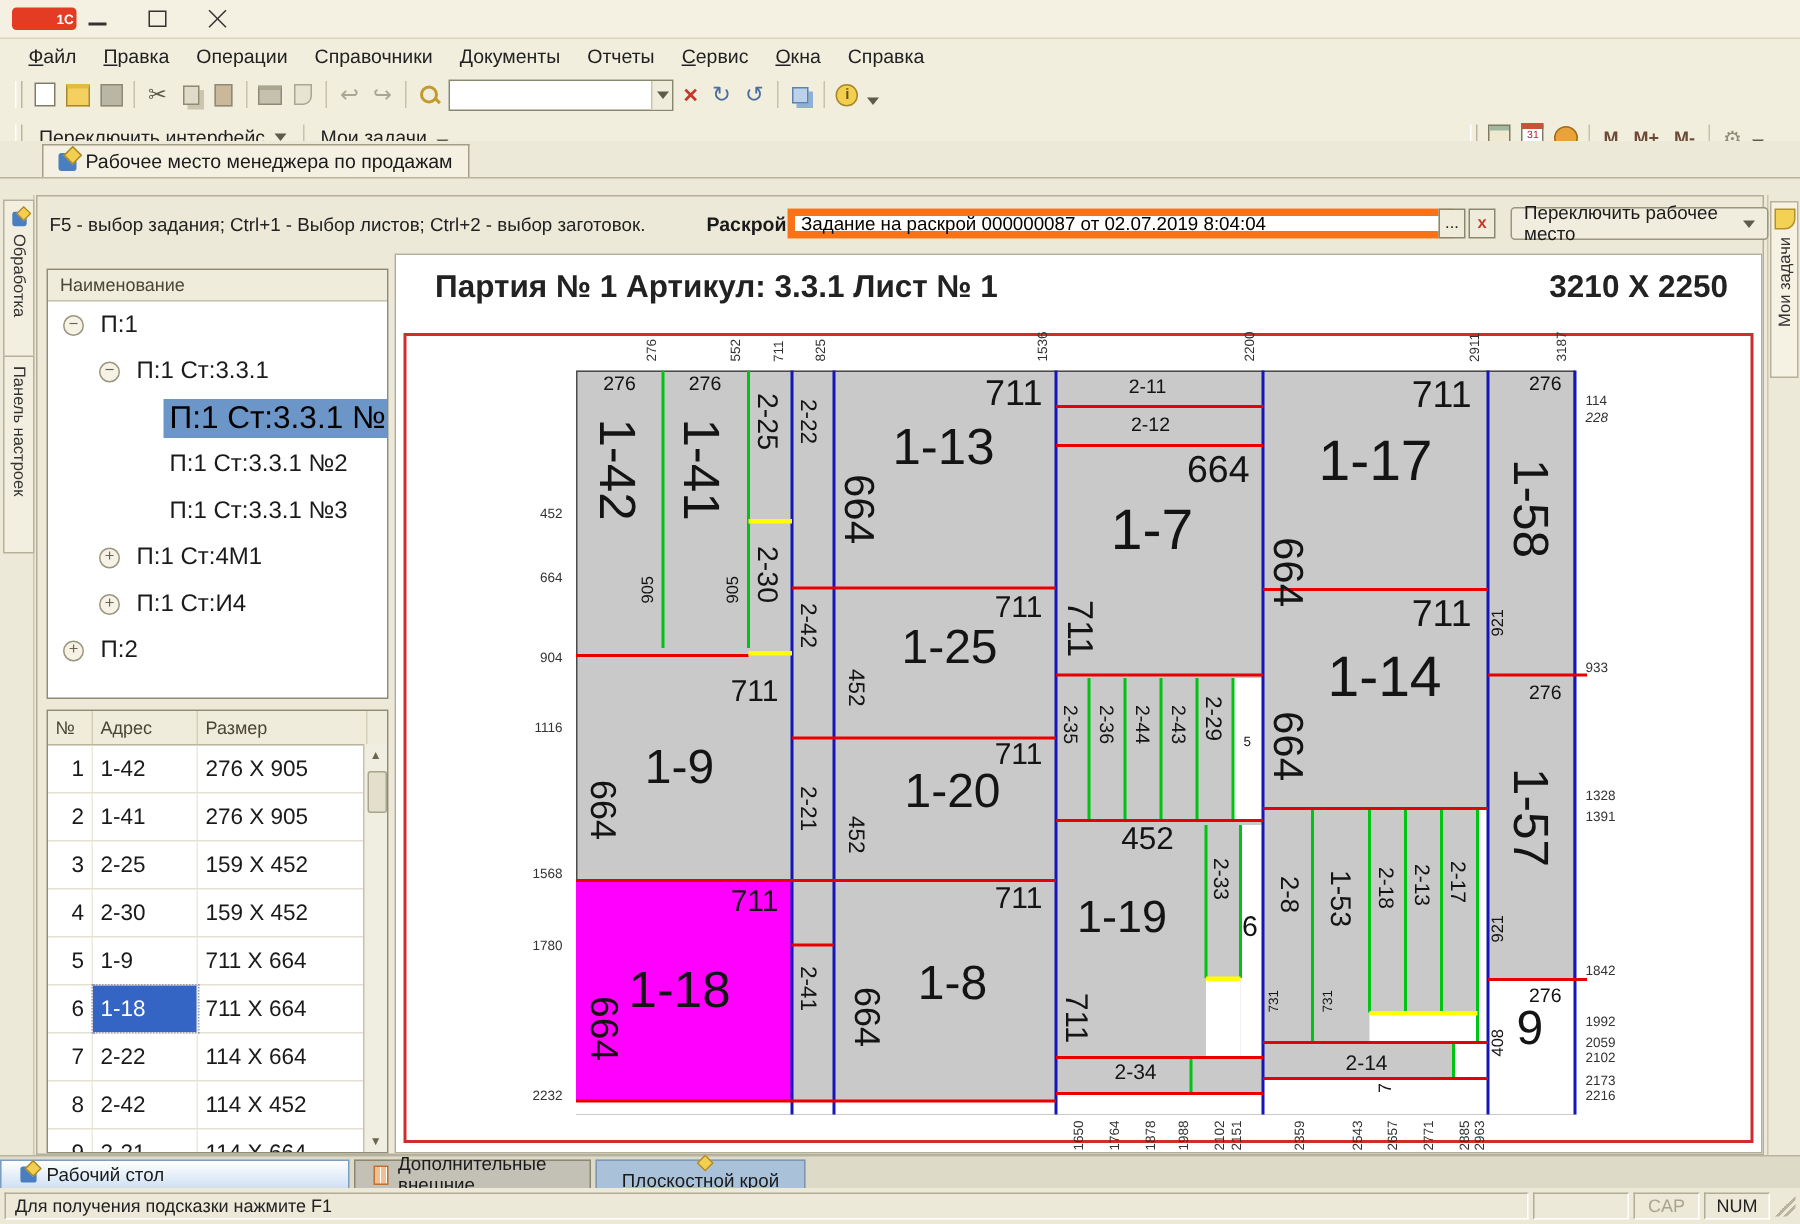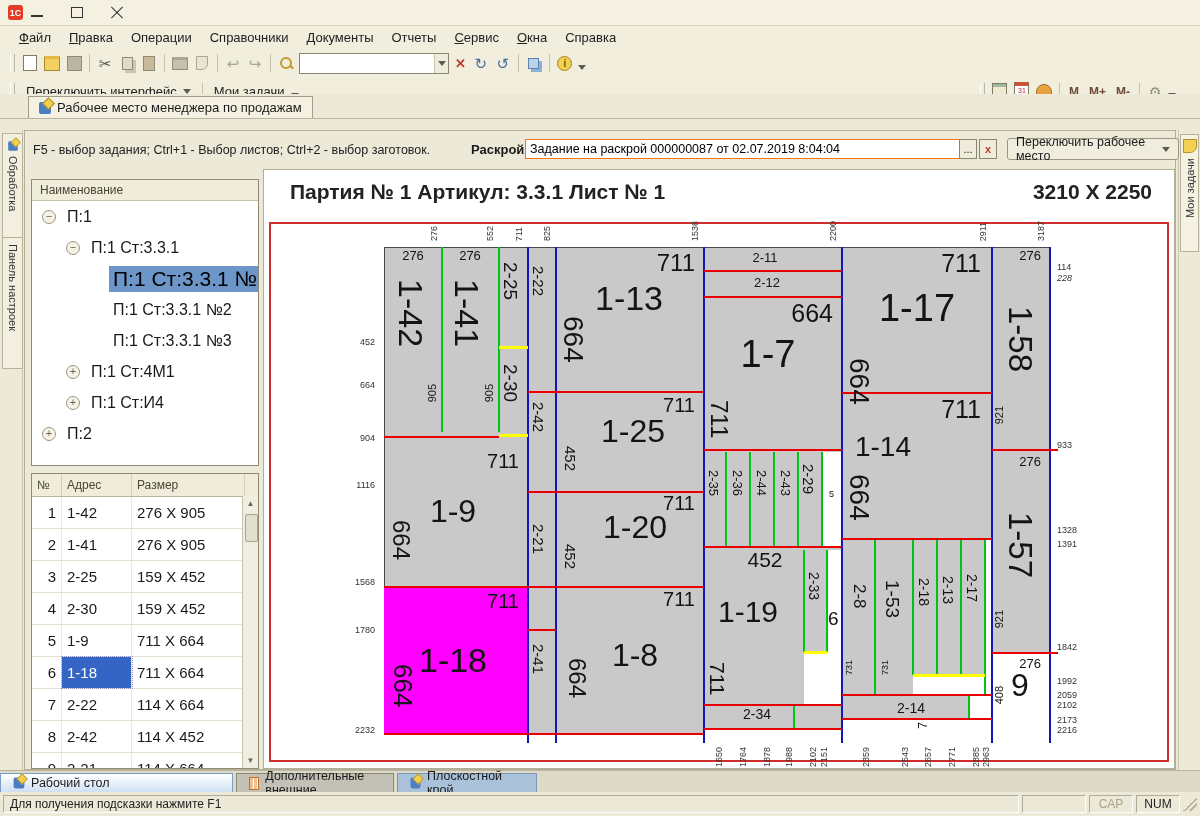--- a/index.html
+++ b/index.html
@@ -2,21 +2,21 @@
 <html><head>
 <meta charset="utf-8">
 <style>
   html,body{margin:0;padding:0;width:1200px;height:816px;overflow:hidden;
     font-family:"Liberation Sans",sans-serif;background:#ece9d8;position:relative;font-size:13px;color:#1a1a1a;}
   .abs{position:absolute;}
   
   .titlebar{left:0;top:0;width:1200px;height:26px;background:#f4f1e2;display:flex;align-items:center;
     padding:0 8px;box-sizing:border-box;border-bottom:1px solid #d8d4c0;}
   .app-ico{width:15px;height:15px;background:#e33b24;border-radius:3px;color:#fff;font-size:9px;font-weight:bold;
-    display:flex;align-items:center;justify-content:center;margin-right:7px;}
+    display:flex;align-items:center;justify-content:center;margin-right:7px;padding-left:28px;}
   .title-text{font-size:12px;color:#3a382f;white-space:nowrap;overflow:hidden;flex:1;}
   .winbtns{display:flex;gap:26px;margin-right:14px;}
   .wbtn{width:14px;height:14px;position:relative;cursor:default;}
   .wbtn.min:after{content:"";position:absolute;left:1px;right:1px;bottom:3px;border-bottom:2px solid #333;}
   .wbtn.max:after{content:"";position:absolute;left:1px;top:1px;width:10px;height:9px;border:1.5px solid #333;}
   .wbtn.close:before,.wbtn.close:after{content:"";position:absolute;left:-1px;top:6px;width:16px;border-top:1.6px solid #333;}
   .wbtn.close:before{transform:rotate(45deg);} .wbtn.close:after{transform:rotate(-45deg);}
   .menubar{left:0;top:26px;width:1200px;height:22px;background:#f1eedd;display:flex;align-items:center;padding-left:10px;box-sizing:border-box;}
   .menu-item{padding:2px 9px;font-size:13px;color:#222;}
   
@@ -53,21 +53,21 @@
   .vtext{writing-mode:vertical-rl;font-size:11px;color:#333;white-space:nowrap;}
   .vstrip-r{left:1178px;top:130px;width:22px;height:640px;background:#ece9d8;border-left:1px solid #cac6b0;}
   .vtab-r{position:absolute;left:1px;top:4px;width:19px;height:118px;background:#f5f2e3;border:1px solid #b5b19a;
     display:flex;flex-direction:column;align-items:center;gap:5px;padding-top:4px;box-sizing:border-box;}
   .note-ico{width:12px;height:12px;background:#f2d154;border:1px solid #b2912c;border-bottom-right-radius:7px;}
   .vtext-up{writing-mode:vertical-rl;transform:rotate(180deg);font-size:11px;color:#333;white-space:nowrap;}
   
   .content{left:24px;top:130px;width:1152px;height:640px;background:#ece9d8;border:1px solid #b2ae98;box-sizing:border-box;}
   .hdr-hint{left:8px;top:12px;font-size:12.5px;color:#222;}
   .hdr-label{left:446px;top:11px;font-size:13px;font-weight:bold;}
-  .field{left:500px;top:8px;width:444px;height:20px;background:#fff;border:1px solid #f97316;display:flex;align-items:center;box-sizing:border-box;}
+  .field{left:500px;top:8px;width:444px;height:20px;background:#fff;border:5px solid #f97316;display:flex;align-items:center;box-sizing:border-box;}
   .field input{border:none;outline:none;background:transparent;font-size:12.5px;width:100%;padding:0 4px;font-family:"Liberation Sans",sans-serif;}
   .mini-btn{position:absolute;top:8px;height:20px;width:18px;background:#efecdc;border:1px solid #8a8770;
     display:flex;align-items:center;justify-content:center;font-size:11px;box-sizing:border-box;}
   .switch-btn{left:982px;top:7px;width:172px;height:22px;background:#f0edde;border:1px solid #9a9680;border-radius:3px;
     display:flex;align-items:center;justify-content:space-between;padding:0 8px;font-size:12.5px;box-sizing:border-box;}
   
   .box{background:#fff;border:1px solid #8f8b75;box-sizing:border-box;overflow:hidden;}
   .tree-box{left:6px;top:48px;width:228px;height:287px;}
   .tree-head{height:20px;background:#efecdb;border-bottom:1px solid #c6c2ac;display:flex;align-items:center;padding-left:8px;
     font-size:12px;color:#4a4636;}
@@ -96,21 +96,21 @@
   .dline{position:absolute;}
   .dlabel{position:absolute;line-height:0.95;white-space:nowrap;color:#141414;font-family:"Liberation Sans",sans-serif;}
   .v{writing-mode:vertical-rl;}
   .vu{writing-mode:vertical-rl;transform:rotate(180deg);}
   .tick{font-size:9px;color:#333;}
   
   .btabs{left:0;top:770px;width:1200px;height:22px;background:#dedac8;border-top:1px solid #b8b49e;display:flex;align-items:flex-end;}
   .btab{height:20px;display:flex;align-items:center;gap:6px;padding:0 12px;font-size:12.5px;border:1px solid #8a8772;box-sizing:border-box;}
   .btab.b1{width:233px;background:linear-gradient(#ffffff,#cfe0f3);border-color:#7d9cc4;}
   .btab.b2{width:158px;background:#c3c1b6;}
-  .btab.b3{width:140px;background:#a9c2da;border-color:#7d96b4;}
+  .btab.b3{width:140px;background:#a9c2da;border-color:#7d96b4;flex-direction:column;}
   .grid-ico{width:12px;height:11px;border:1px solid #c07030;background:
     linear-gradient(90deg,#f0c090 0 3px,#fff 3px 4px,#f0c090 4px 7px,#fff 7px 8px,#f0c090 8px 11px);}
   .statusbar{left:0;top:792px;width:1200px;height:24px;background:#ece9d8;display:flex;align-items:center;gap:3px;padding:0 3px;box-sizing:border-box;}
   .scell{height:18px;border:1px solid;border-color:#b0ac96 #ffffff #ffffff #b0ac96;display:flex;align-items:center;padding:0 6px;font-size:12px;box-sizing:border-box;}
   .scell.hint{flex:1;color:#222;}
   .scell.empty{width:64px;}
   .scell.cap{width:44px;justify-content:center;color:#a8a490;}
   .scell.num{width:44px;justify-content:center;color:#222;}
   .gripc{width:14px;height:14px;background:
     linear-gradient(135deg,transparent 50%,#b8b4a0 50%,#b8b4a0 60%,transparent 60%,transparent 70%,#b8b4a0 70%,#b8b4a0 80%,transparent 80%);}
@@ -464,21 +464,21 @@
         <div class="dlabel" style="font-size: 21px; left: 494px; top: 326px; transform: translateX(-50%);">452</div>
         <div class="dlabel" style="font-size: 30px; left: 477px; top: 374px; transform: translateX(-50%);">1-19</div>
         <div class="dlabel v" style="font-size: 14px; left: 536px; top: 348px;">2-33</div>
         <div class="dlabel" style="font-size: 19px; left: 557px; top: 386px;">6</div>
         <div class="dlabel v" style="font-size: 21px; left: 436px; top: 438px;">711</div>
         <div class="dlabel" style="font-size: 14px; left: 486px; top: 484px; transform: translateX(-50%);">2-34</div>
         <div class="dlabel" style="font-size: 25px; right: 186px; top: 28px;">711</div>
         <div class="dlabel" style="font-size: 38px; left: 646px; top: 66px; transform: translateX(-50%);">1-17</div>
         <div class="dlabel v" style="font-size: 28px; left: 574px; top: 134px;">664</div>
         <div class="dlabel" style="font-size: 25px; right: 186px; top: 174px;">711</div>
-        <div class="dlabel" style="font-size: 28px; left: 612px; top: 210px; transform: translateX(-50%);">1-14</div>
+        <div class="dlabel" style="font-size: 38px; left: 652px; top: 210px; transform: translateX(-50%);">1-14</div>
         <div class="dlabel v" style="font-size: 28px; left: 574px; top: 250px;">664</div>
         <div class="dlabel v" style="font-size: 17px; left: 580px; top: 360px;">2-8</div>
         <div class="dlabel v" style="font-size: 19px; left: 612px; top: 356px;">1-53</div>
         <div class="dlabel v" style="font-size: 14px; left: 646px; top: 354px;">2-18</div>
         <div class="dlabel v" style="font-size: 14px; left: 670px; top: 352px;">2-13</div>
         <div class="dlabel v" style="font-size: 14px; left: 694px; top: 350px;">2-17</div>
         <div class="dlabel vu" style="font-size: 9px; left: 574px; top: 436px;">731</div>
         <div class="dlabel vu" style="font-size: 9px; left: 610px; top: 436px;">731</div>
         <div class="dlabel" style="font-size: 14px; left: 640px; top: 478px; transform: translateX(-50%);">2-14</div>
         <div class="dlabel vu" style="font-size: 12px; left: 647px; top: 498px;">7</div>

